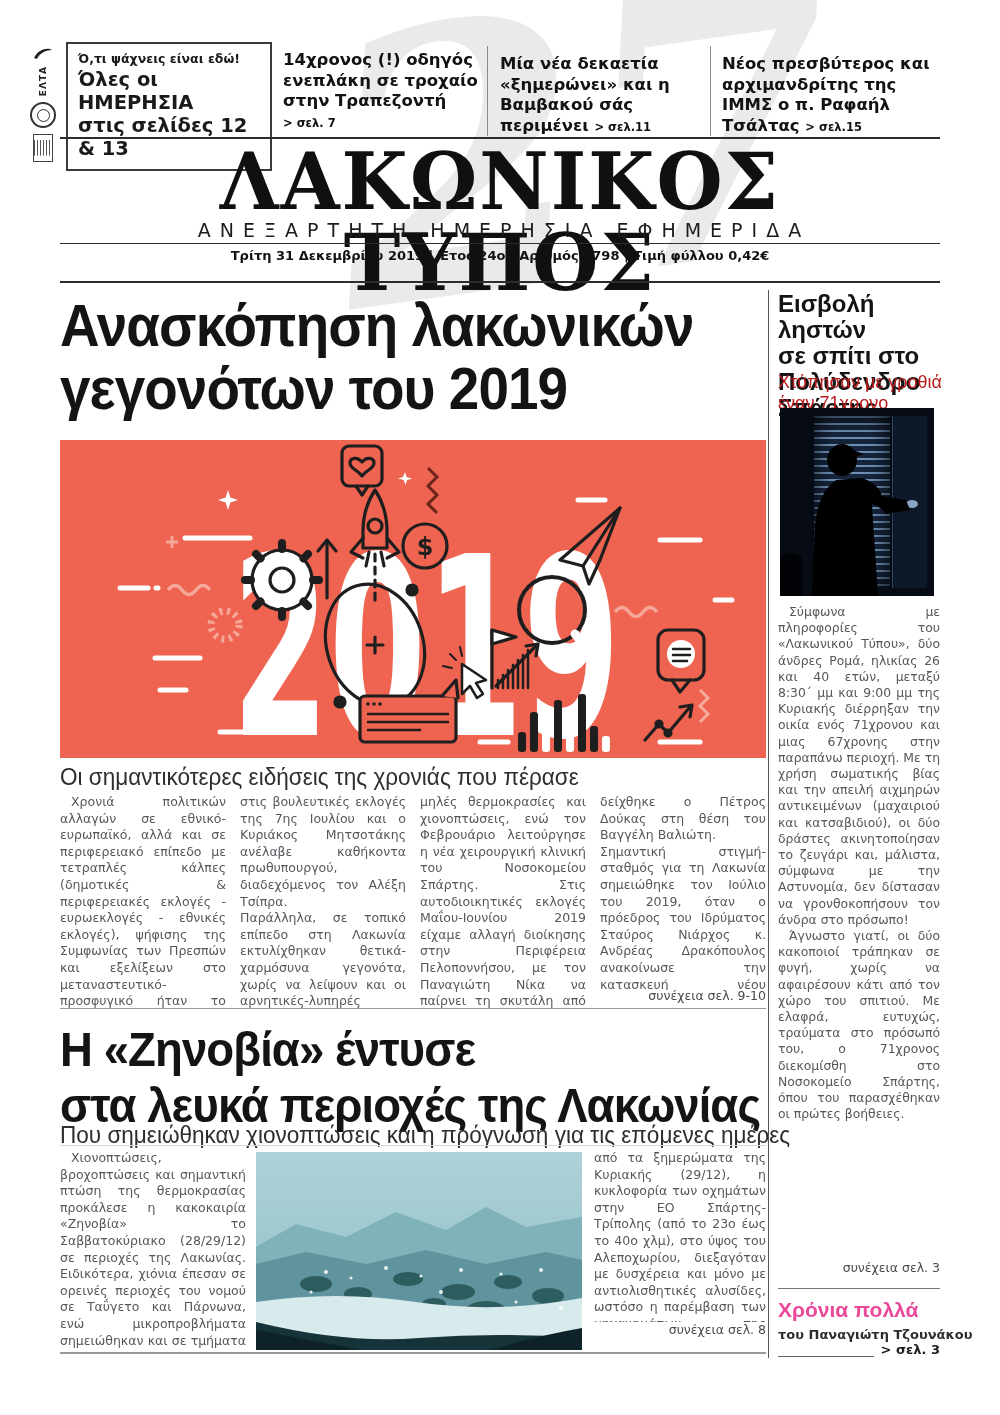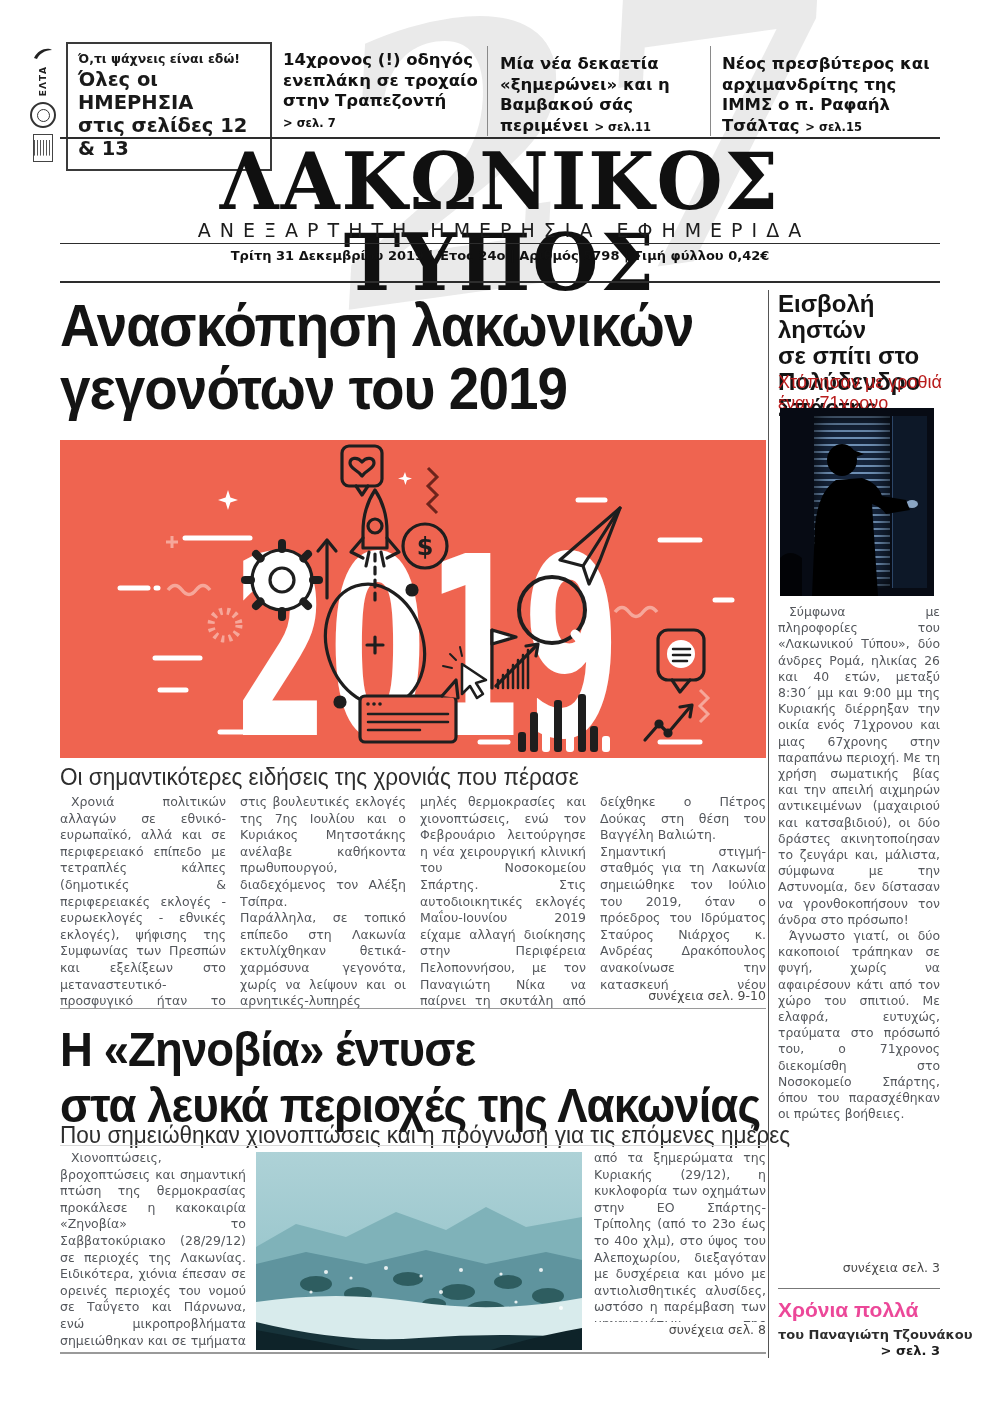--- a/index.html
+++ b/index.html
@@ -364,18 +364,18 @@
 
   <div class="sb-body" style="left:778px;top:604px;width:162px;height:652px;">
     <p>Σύμφωνα με πληροφορίες του «Λακωνικού Τύπου», δύο άνδρες Ρομά, ηλικίας 26 και 40 ετών, μεταξύ 8:30΄ μμ και 9:00 μμ της Κυριακής διέρρηξαν την οικία ενός 71χρονου και μιας 67χρονης στην παραπάνω περιοχή. Με τη χρήση σωματικής βίας και την απειλή αιχμηρών αντικειμένων (μαχαιριού και κατσαβιδιού), οι δύο δράστες ακινητοποίησαν το ζευγάρι και, μάλιστα, σύμφωνα με την Αστυνομία, δεν δίστασαν να γρονθοκοπήσουν τον άνδρα στο πρόσωπο!</p>
     <p>Άγνωστο γιατί, οι δύο κακοποιοί τράπηκαν σε φυγή, χωρίς να αφαιρέσουν κάτι από τον χώρο του σπιτιού. Με ελαφρά, ευτυχώς, τραύματα στο πρόσωπό του, ο 71χρονος διεκομίσθη στο Νοσοκομείο Σπάρτης, όπου του παρασχέθηκαν οι πρώτες βοήθειες.</p>
   </div>
   <div class="continuation" style="left:778px;top:1260px;width:162px;">συνέχεια σελ. 3</div>
 
   <div class="hrule" style="left:778px;top:1288px;width:162px;height:1px;background:#777;"></div>
   <div class="sb-promo-title" style="left:778px;top:1298px;">Χρόνια πολλά</div>
   <div class="sb-promo-byline" style="left:778px;top:1327px;">του Παναγιώτη Τζουνάκου</div>
-  <div class="pline" style="left:778px;top:1342px;flex-direction:column;">
+  <div class="pline" style="left:778px;top:1342px;">
     <span class="line"></span>
     <span class="lbl">&gt; σελ. 3</span>
   </div>
 
 </div>
 
 </body></html>

